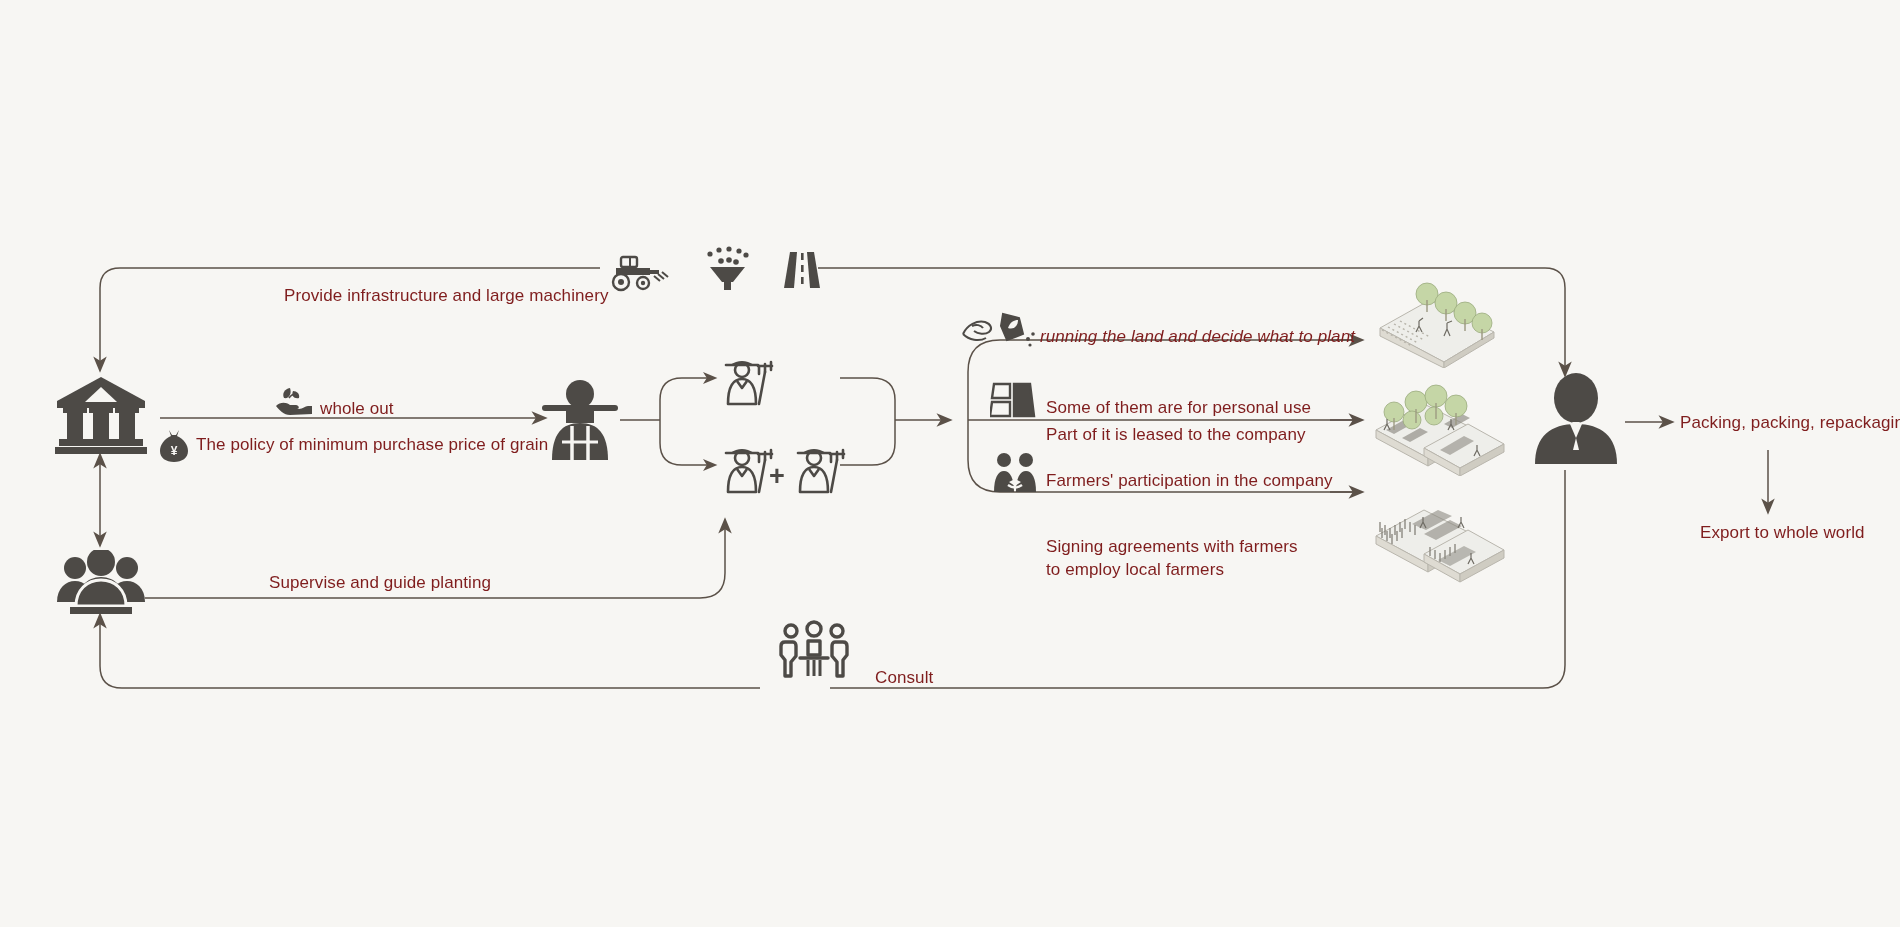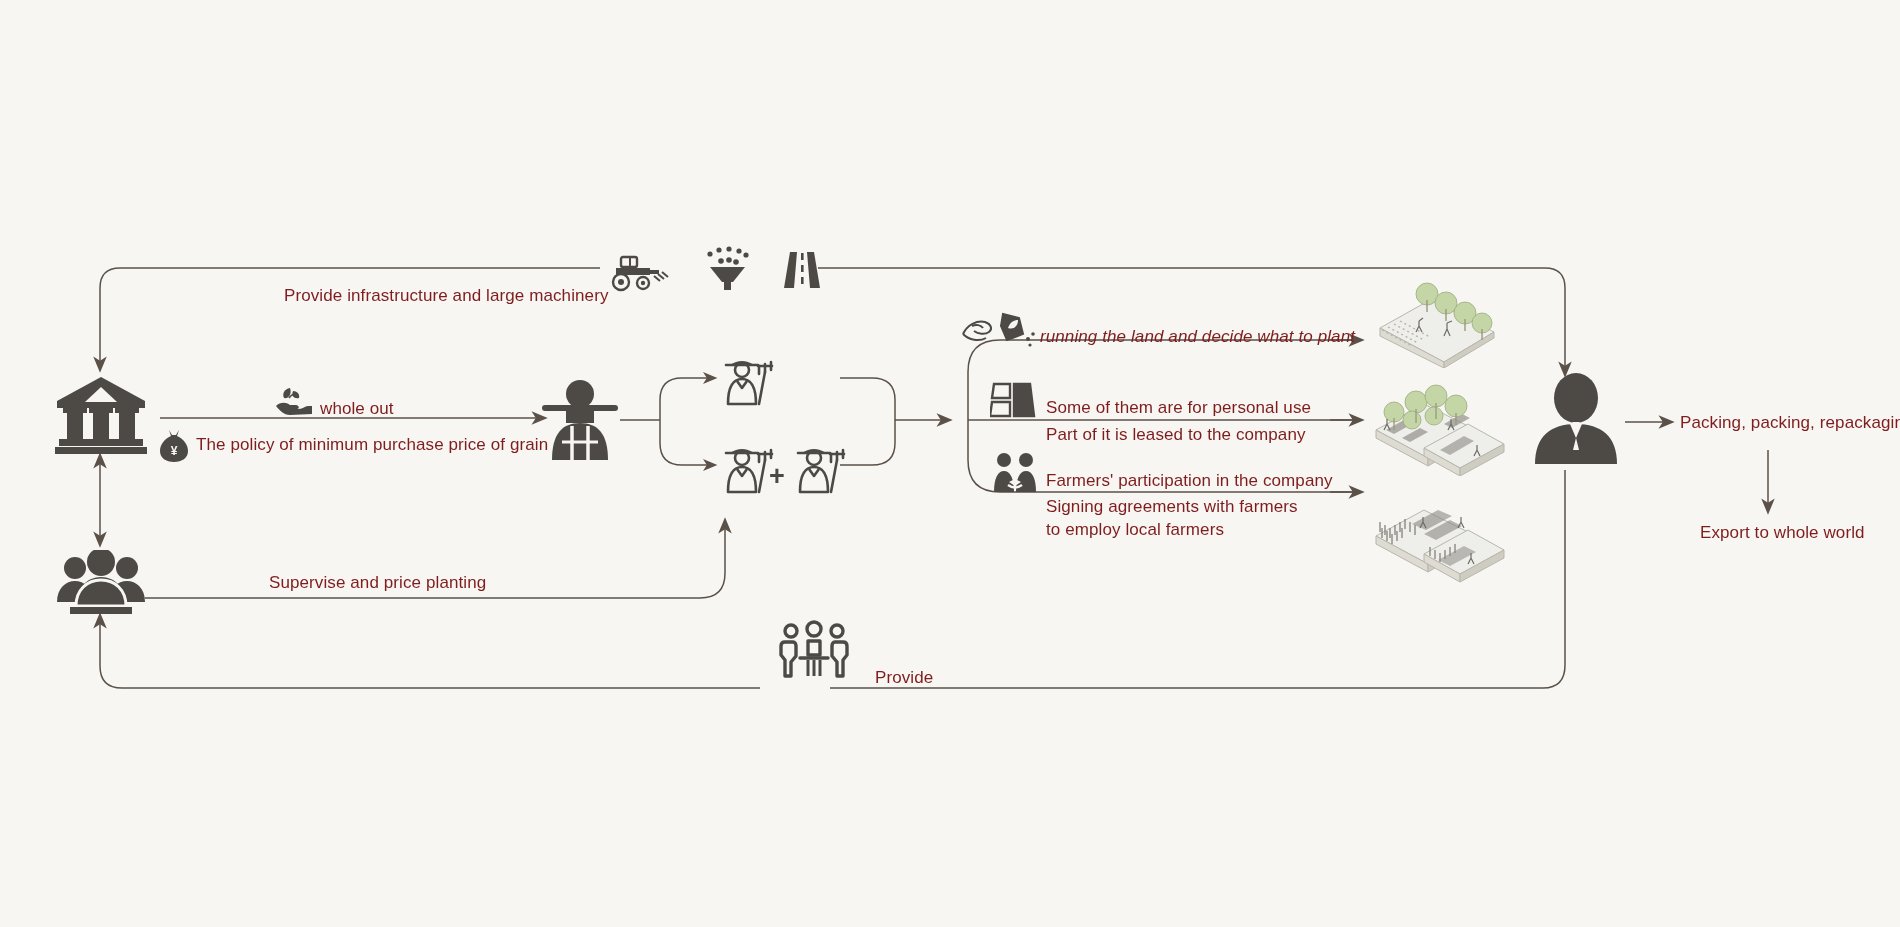--- a/index.html
+++ b/index.html
@@ -5,21 +5,21 @@
   html,body{margin:0;padding:0;}
   body{
     width:1900px;height:927px;
     background:#f7f6f3;
     font-family:"Liberation Sans", sans-serif;
     color:#4a4540;
     overflow:hidden;
   }
   #stage{position:relative;width:1900px;height:927px;}
   .lbl{position:absolute;font-size:17px;color:#7f1d1d;white-space:nowrap;line-height:1.35;letter-spacing:.1px;}
-  .lbl.multi{white-space:normal;}
+  .lbl.multi{white-space:normal;margin-top:40px;}
   svg.layer{position:absolute;left:0;top:0;width:1900px;height:927px;overflow:visible;}
   .ico{position:absolute;}
   .fieldimg{position:absolute;}
 </style>
 </head>
 <body style="background: rgb(247, 246, 243);">
 
 <div id="stage">
 
   <svg class="layer" viewBox="0 0 1900 927">
@@ -345,22 +345,22 @@
         <path d="M48 48 l3 -6 l3 6 M51 42 v-5"></path>
         <path d="M86 48 l3 -6 l3 6 M89 42 v-5"></path>
         <path d="M96 84 l3 -6 l3 6 M99 78 v-5"></path>
       </g>
     </svg>
   </div>
 
   <div class="lbl" style="left:284px;top:285px;">Provide infrastructure and large machinery</div>
   <div class="lbl" style="left:320px;top:398px;">whole out</div>
   <div class="lbl" style="left:196px;top:434px;">The policy of minimum purchase price of grain</div>
-  <div class="lbl" style="left:269px;top:572px;">Supervise and price planting</div>
-  <div class="lbl" style="left:875px;top:667px;">Provide</div>
+  <div class="lbl" style="left:269px;top:572px;">Supervise and guide planting</div>
+  <div class="lbl" style="left:875px;top:667px;">Consult</div>
 
   <div class="lbl" style="left:1040px;top:326px;font-style:italic;">running the land and decide what to plant</div>
   <div class="lbl" style="left:1046px;top:397px;">Some of them are for personal use</div>
   <div class="lbl" style="left:1046px;top:424px;">Part of it is leased to the company</div>
   <div class="lbl" style="left:1046px;top:470px;">Farmers' participation in the company</div>
   <div class="lbl multi" style="left:1046px;top:496px;width:270px;">Signing agreements with farmers to employ local farmers</div>
 
   <div class="lbl" style="left:1680px;top:412px;">Packing, packing, repackaging</div>
   <div class="lbl" style="left:1700px;top:522px;">Export to whole world</div>
 

